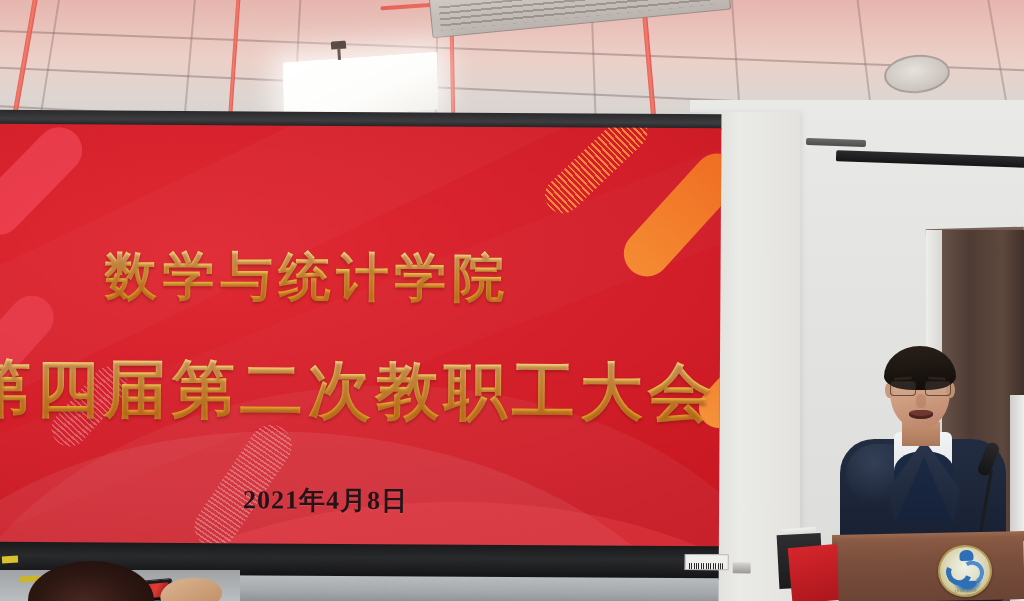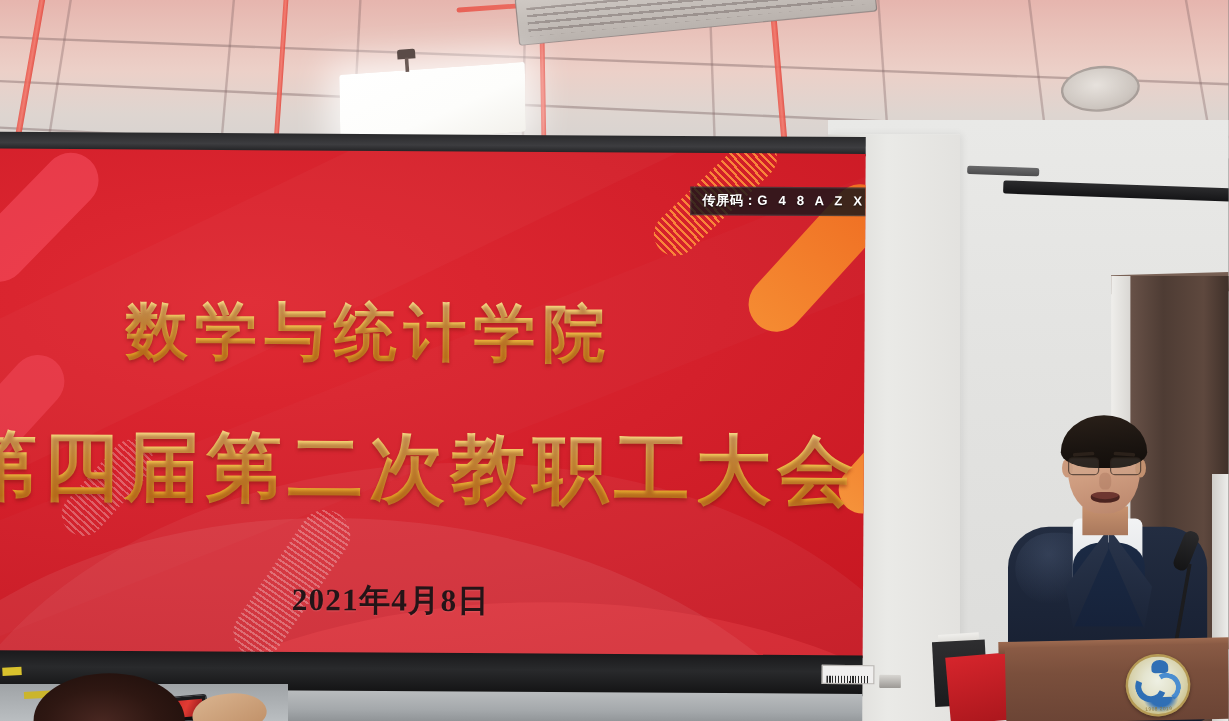--- a/index.html
+++ b/index.html
@@ -435,23 +435,20 @@
                   background:rgba(255,95,115,.34); transform:rotate(-48deg);"></div>
       <div class="bar striped" style="left:56px; top:264px; width:96px; height:36px; transform:rotate(-48deg);"></div>
       <div class="bar striped" style="left:188px; top:340px; width:140px; height:42px; transform:rotate(-56deg);"></div>
 
       <div class="bar" style="left:620px; top:64px; width:150px; height:46px;
                   background:linear-gradient(90deg,#f58b32,#ef6d22); transform:rotate(-48deg);"></div>
       <div class="bar striped-orange" style="left:545px; top:18px; width:128px; height:36px; transform:rotate(-44deg);"></div>
       <div class="bar" style="left:700px; top:230px; width:120px; height:40px;
                   background:linear-gradient(90deg,#f5923a,#ee6f21); transform:rotate(-48deg);"></div>
 
-      <div class="screencode nosel">
-        <span>传屏码：</span><span class="code">G 4 8 A Z X</span>
-      </div>
 
       <div class="slide-text nosel">
         <div class="title-line title1">数学与统计学院</div>
         <div class="title-line title2">第四届第二次教职工大会</div>
         <div class="slide-date">2021年4月8日</div>
       </div>
 
     </div>
 
     <div class="bezel-bottom"></div>

